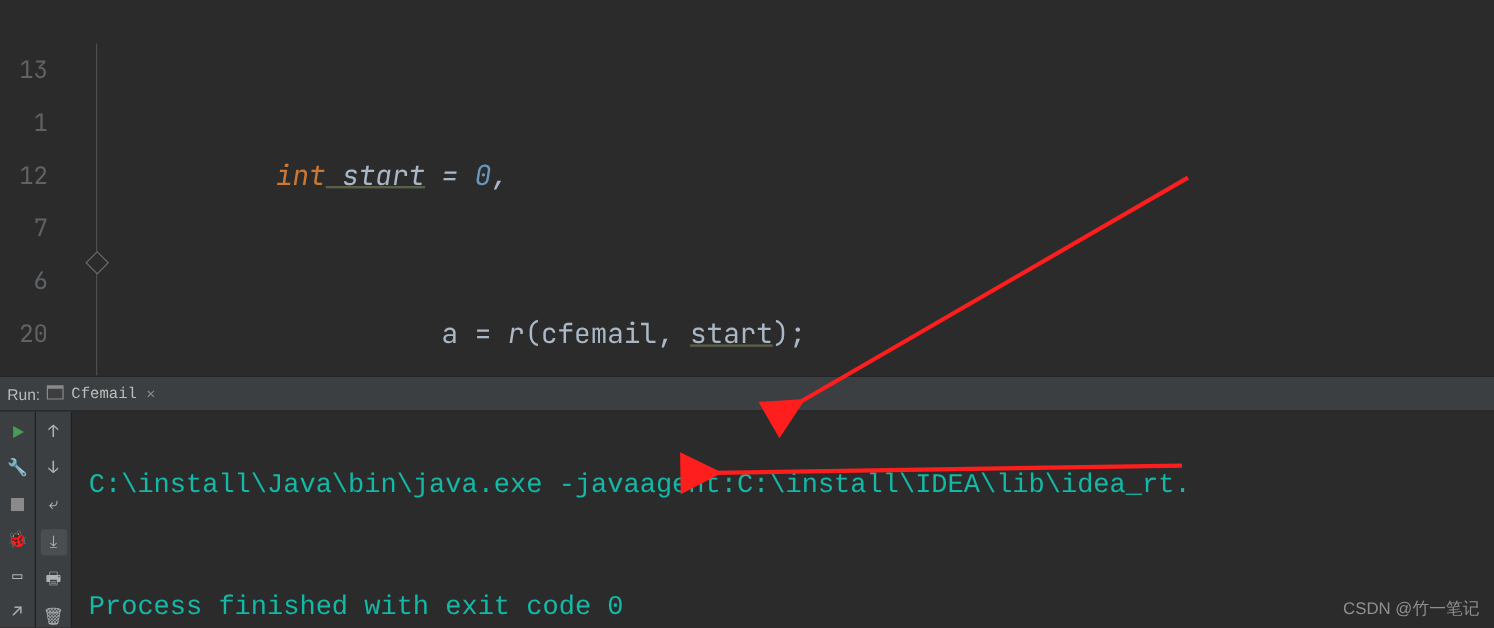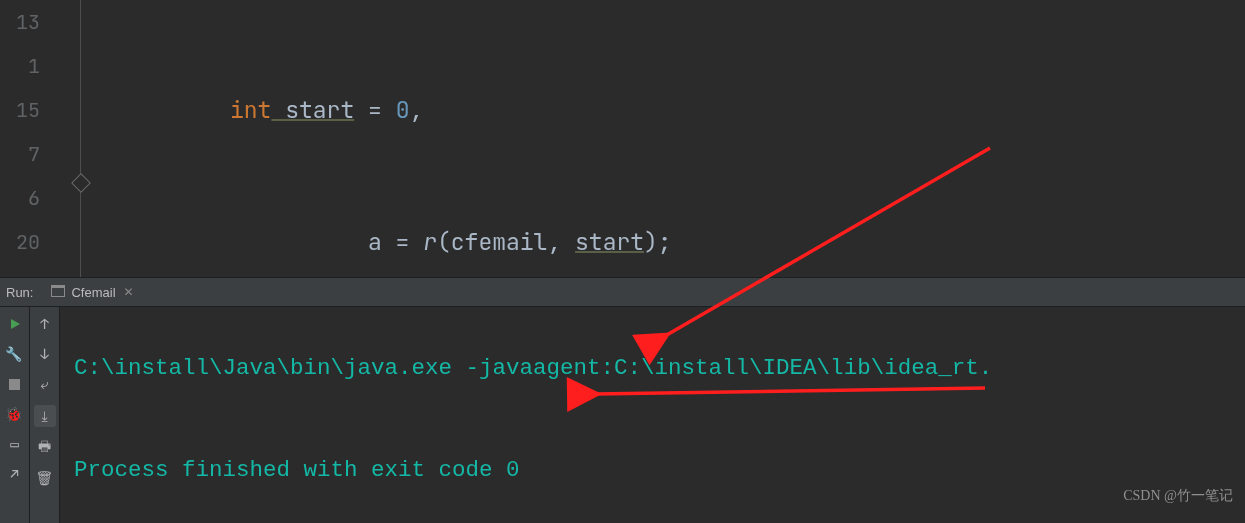--- a/index.html
+++ b/index.html
@@ -10,20 +10,21 @@
     color: #a9b7c6;
   }
 
   
   .editor {
     position: relative;
     display: flex;
     height: 277px;
     background: #2b2b2b;
     overflow: hidden;
+    margin-top: 36px;
   }
   .gutter {
     width: 56px;
     padding-top: 0;
     background: #2b2b2b;
     color: #606366;
     font-size: 20px;
     line-height: 44px;
     text-align: right;
     padding-right: 16px;
@@ -58,41 +59,42 @@
     line-height: 44px;
     white-space: pre;
     padding-left: 8px;
   }
   .kw { color: #cc7832; }
   .ita { font-style: italic; color: #a9b7c6; }
   .num { color: #6897bb; }
   .ul { text-decoration: underline; text-decoration-color: #5a5f47; text-decoration-thickness: 2px; }
 
   .code-row { height: 44px; }
-  .indent2 { padding-left: 118px; }
+  .indent2 { padding-left: 118px; font-style: italic; }
   .indent3 { padding-left: 256px; }
 
   
   .run-header {
     height: 30px;
     background: #3c3f41;
     border-top: 1px solid #1e1f22;
     border-bottom: 1px solid #1e1f22;
     display: flex;
     align-items: center;
     font-family: "Segoe UI", Arial, sans-serif;
     font-size: 13px;
     color: #bbbbbb;
     padding-left: 6px;
   }
-  .run-header .label { margin-right: 12px; }
+  .run-header .label { }
   .run-tab {
     display: flex;
     gap: 6px;
     padding: 2px 6px;
+    font-family: Liberation Mono, monospace;
   }
   .run-tab .win-icon {
     width: 14px; height: 12px;
     border: 1px solid #8a8a8a;
     border-top: 3px solid #8a8a8a;
     display: inline-block;
   }
   .run-tab .close {
     color: #8a8a8a;
     font-size: 12px;
@@ -143,42 +145,42 @@
     color: #14b8a6;
     padding: 10px 0 0 14px;
     white-space: pre;
     font-family: Liberation Mono, monospace;
     position: relative;
   }
 
   .watermark {
     position: absolute;
     right: 12px;
-    bottom: 18px;
-    font-family: Liberation Serif, serif;
+    bottom: 6px;
+    font-family: Liberation Sans, sans-serif;
     font-size: 14px;
     color: #8f8f8f;
   }
 
   
   .arrows {
     position: absolute;
     left: 0; top: 0;
     width: 1245px; height: 523px;
     pointer-events: none;
   }
 </style>
 </head>
 <body>
 
 <div class="editor">
   <div class="gutter">
     <div>13</div>
     <div>1</div>
-    <div>15</div>
+    <div>12</div>
     <div>7</div>
     <div>6</div>
     <div>20</div>
   </div>
   <div class="fold-col">
     <div class="fold-line"></div>
     <div class="fold-knob"></div>
   </div>
   <div class="code">
     <div class="code-row indent2"><span class="kw">int</span><span class="ul"> start</span><span> = </span><span class="num">0</span><span>,</span></div>

